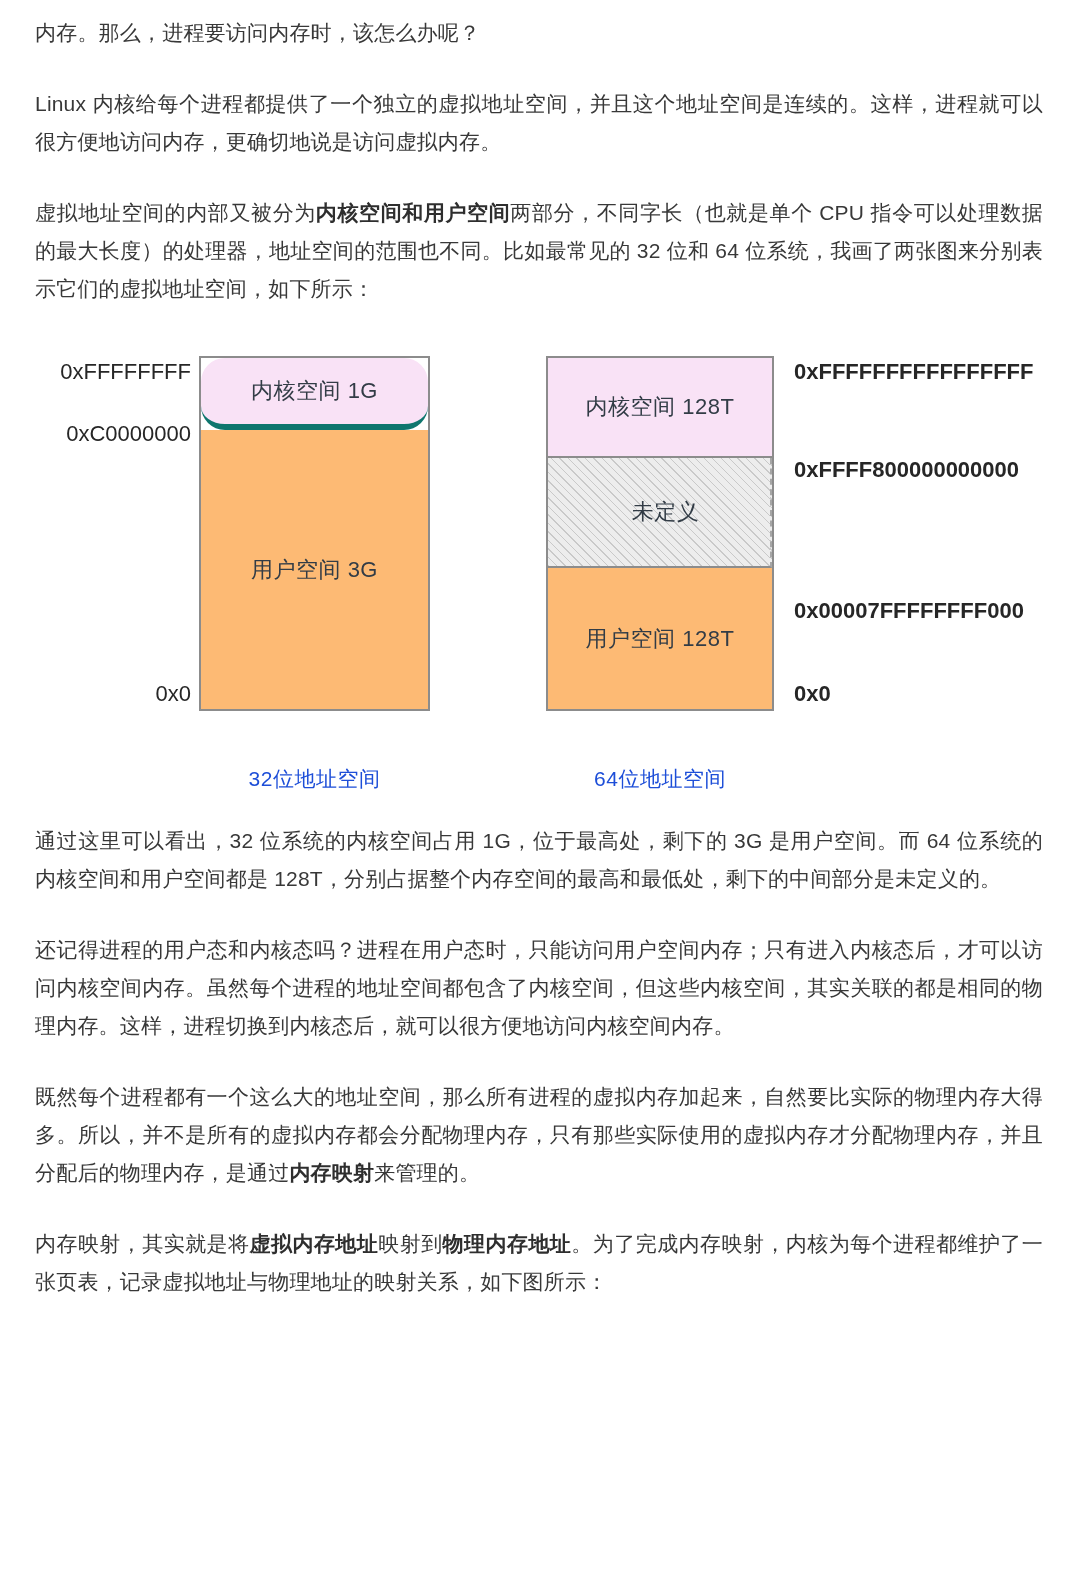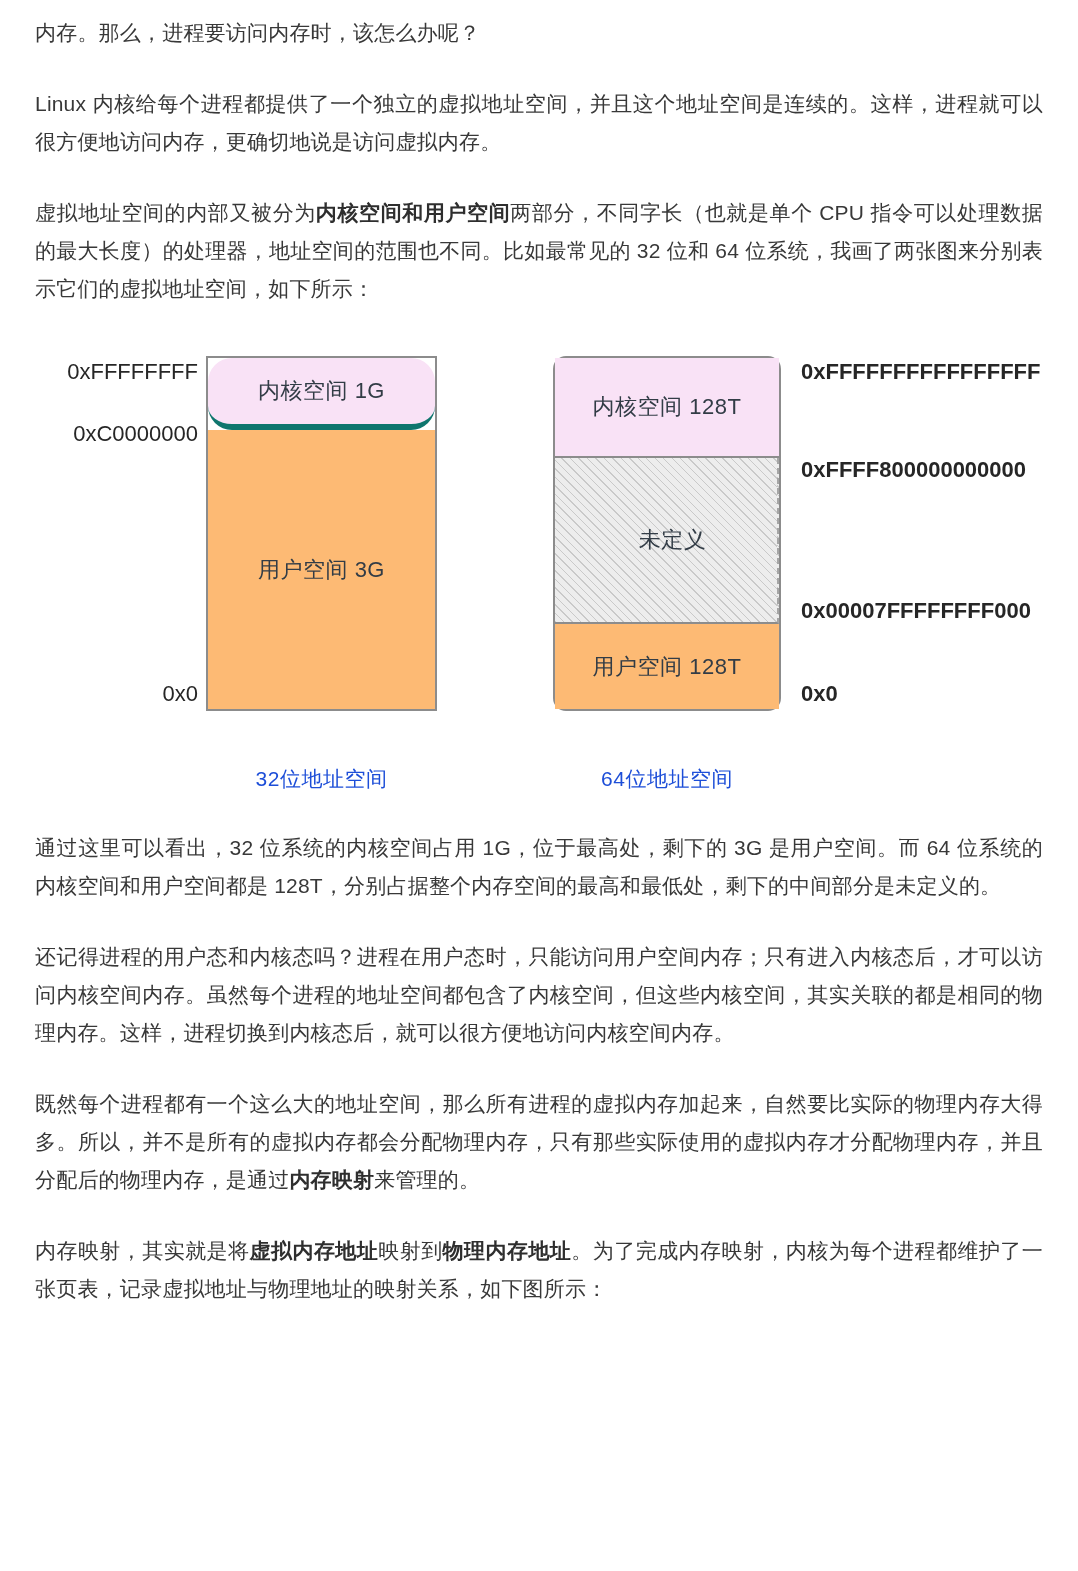--- a/index.html
+++ b/index.html
@@ -12,21 +12,21 @@
   .page { padding-top:14px; }
   .para {
     font-size:21px; line-height:38px;
     padding:0 35px; margin:0 0 33px 0;
     text-align:justify;
     letter-spacing:0.2px;
   }
   .para strong { font-weight:bold; color:#2e2e2e; }
 
   
-  .figure { position:relative; height:472px; margin:16px; }
+  .figure { position:relative; height:472px; margin:9px; }
 
   .addr {
     position:absolute; font-size:22px; color:#262626;
     line-height:26px; white-space:nowrap;
   }
   .addr-left { left:0; width:182px; text-align:right; }
   .a-l1 { top:18px; }
   .a-l2 { top:80px; }
   .a-l3 { top:340px; }
   .addr-right { left:785px; text-align:left;font-weight:bold; }
@@ -34,33 +34,33 @@
   .a-r2 { top:116px;text-align:right; }
   .a-r3 { top:257px; }
   .a-r4 { top:340px; }
 
   .box {
     position:absolute; top:15px; height:355px;
     border:2px solid #8c8c8c;
     display:flex; flex-direction:column;
   }
   .box32 { left:190px; width:231px; }
-  .box64 { left:537px; width:228px;border-radius:13px; }
+  .box64 { left:537px; width:228px; }
 
   .sec {
     display:flex; align-items:center; justify-content:center;
     font-size:22px; color:#323c46; letter-spacing:0.5px;
   }
   .sec-kernel { background:#f9e2f6; }
   .sec-user { background:#fdba74; }
   .k32 { height:72px; border-bottom:6px solid #0f766e;border-radius:24px; }
   .u32 { flex:1; }
   .k64 { height:100px; border-bottom:2px solid #8c8c8c; }
   .hatch {
-    height:166px; border-bottom:2px solid #8c8c8c;
+    height:110px; border-bottom:2px solid #8c8c8c;
     border-right:2px dashed #a6a6a6;
     background:repeating-linear-gradient(45deg, #c9c9c9 0 1px, rgba(0,0,0,0) 1px 6px), #ededed;
     padding-left:13px;
   }
   .u64 { flex:1; }
 
   .caption {
     position:absolute; top:424px; font-size:21px; color:#1d4ed8;
     text-align:center; letter-spacing:0.5px;
   }

